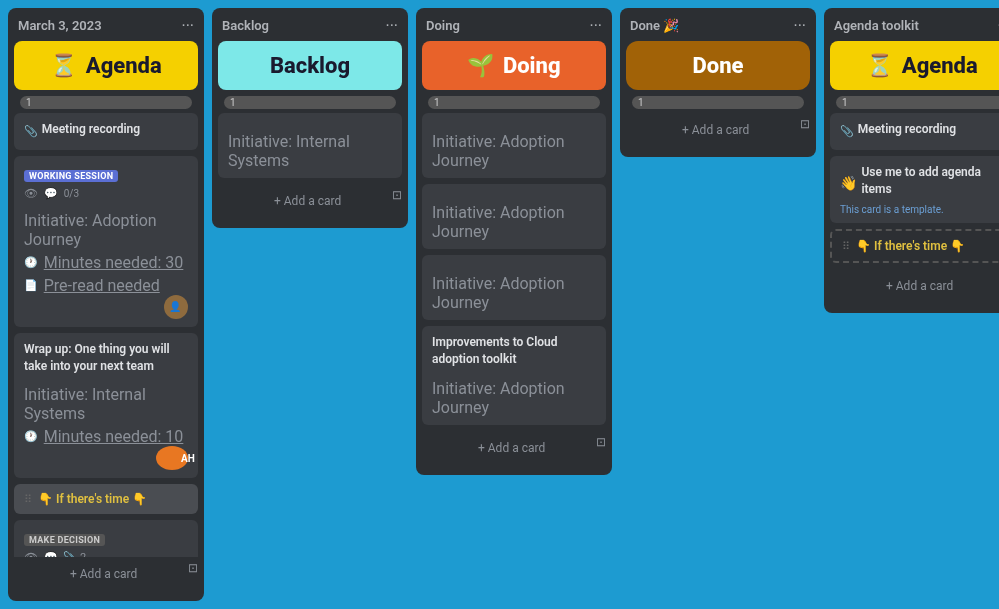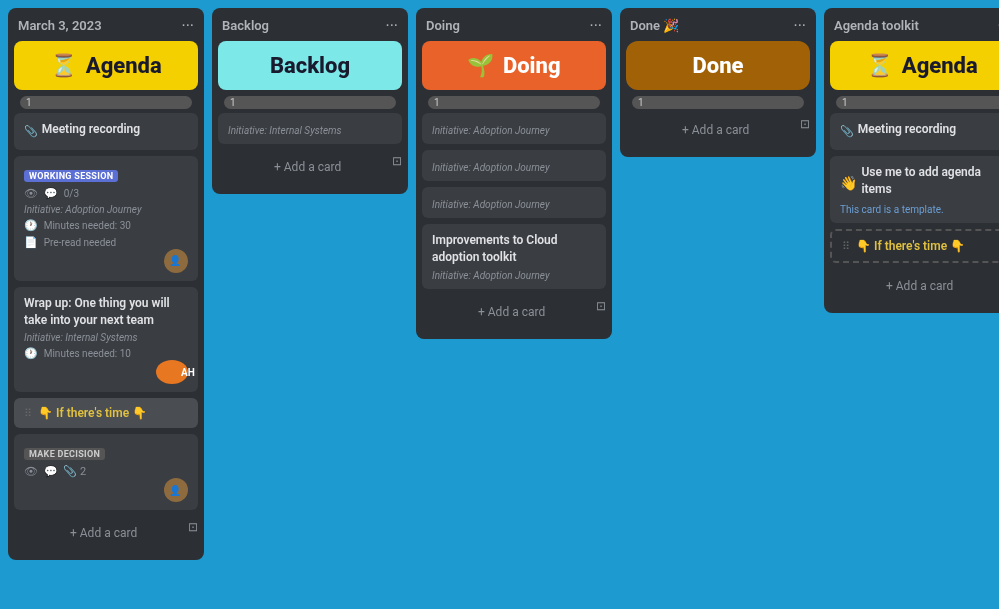--- a/index.html
+++ b/index.html
@@ -73,39 +73,39 @@
       cursor: pointer;
     }
     .card-title {
       font-size: 12px;
       font-weight: 600;
       color: #e0e2e5;
       line-height: 1.4;
       margin-bottom: 4px;
     }
     .card-subtitle {
-      font-size: 10px;
-      color: #8b9098;
-      margin-top: 4px;
-      font-style: italic;
+      font-size: 16px;
+      color: #8b9098;
+      margin-top: 11px;
     }
     .card-meta {
       display: flex;
       align-items: center;
       gap: 6px;
       margin-top: 4px;
       flex-wrap: wrap;
     }
     .meta-icon {
       font-size: 11px;
       color: #8b9098;
     }
     .meta-text {
-      font-size: 10px;
-      color: #8b9098;
+      font-size: 16px;
+      color: #8b9098;
+      text-decoration: underline;
     }
     .badge {
       font-size: 9px;
       font-weight: 700;
       padding: 1px 5px;
       border-radius: 3px;
       text-transform: uppercase;
       letter-spacing: 0.3px;
       margin-top: 40px;
     }

